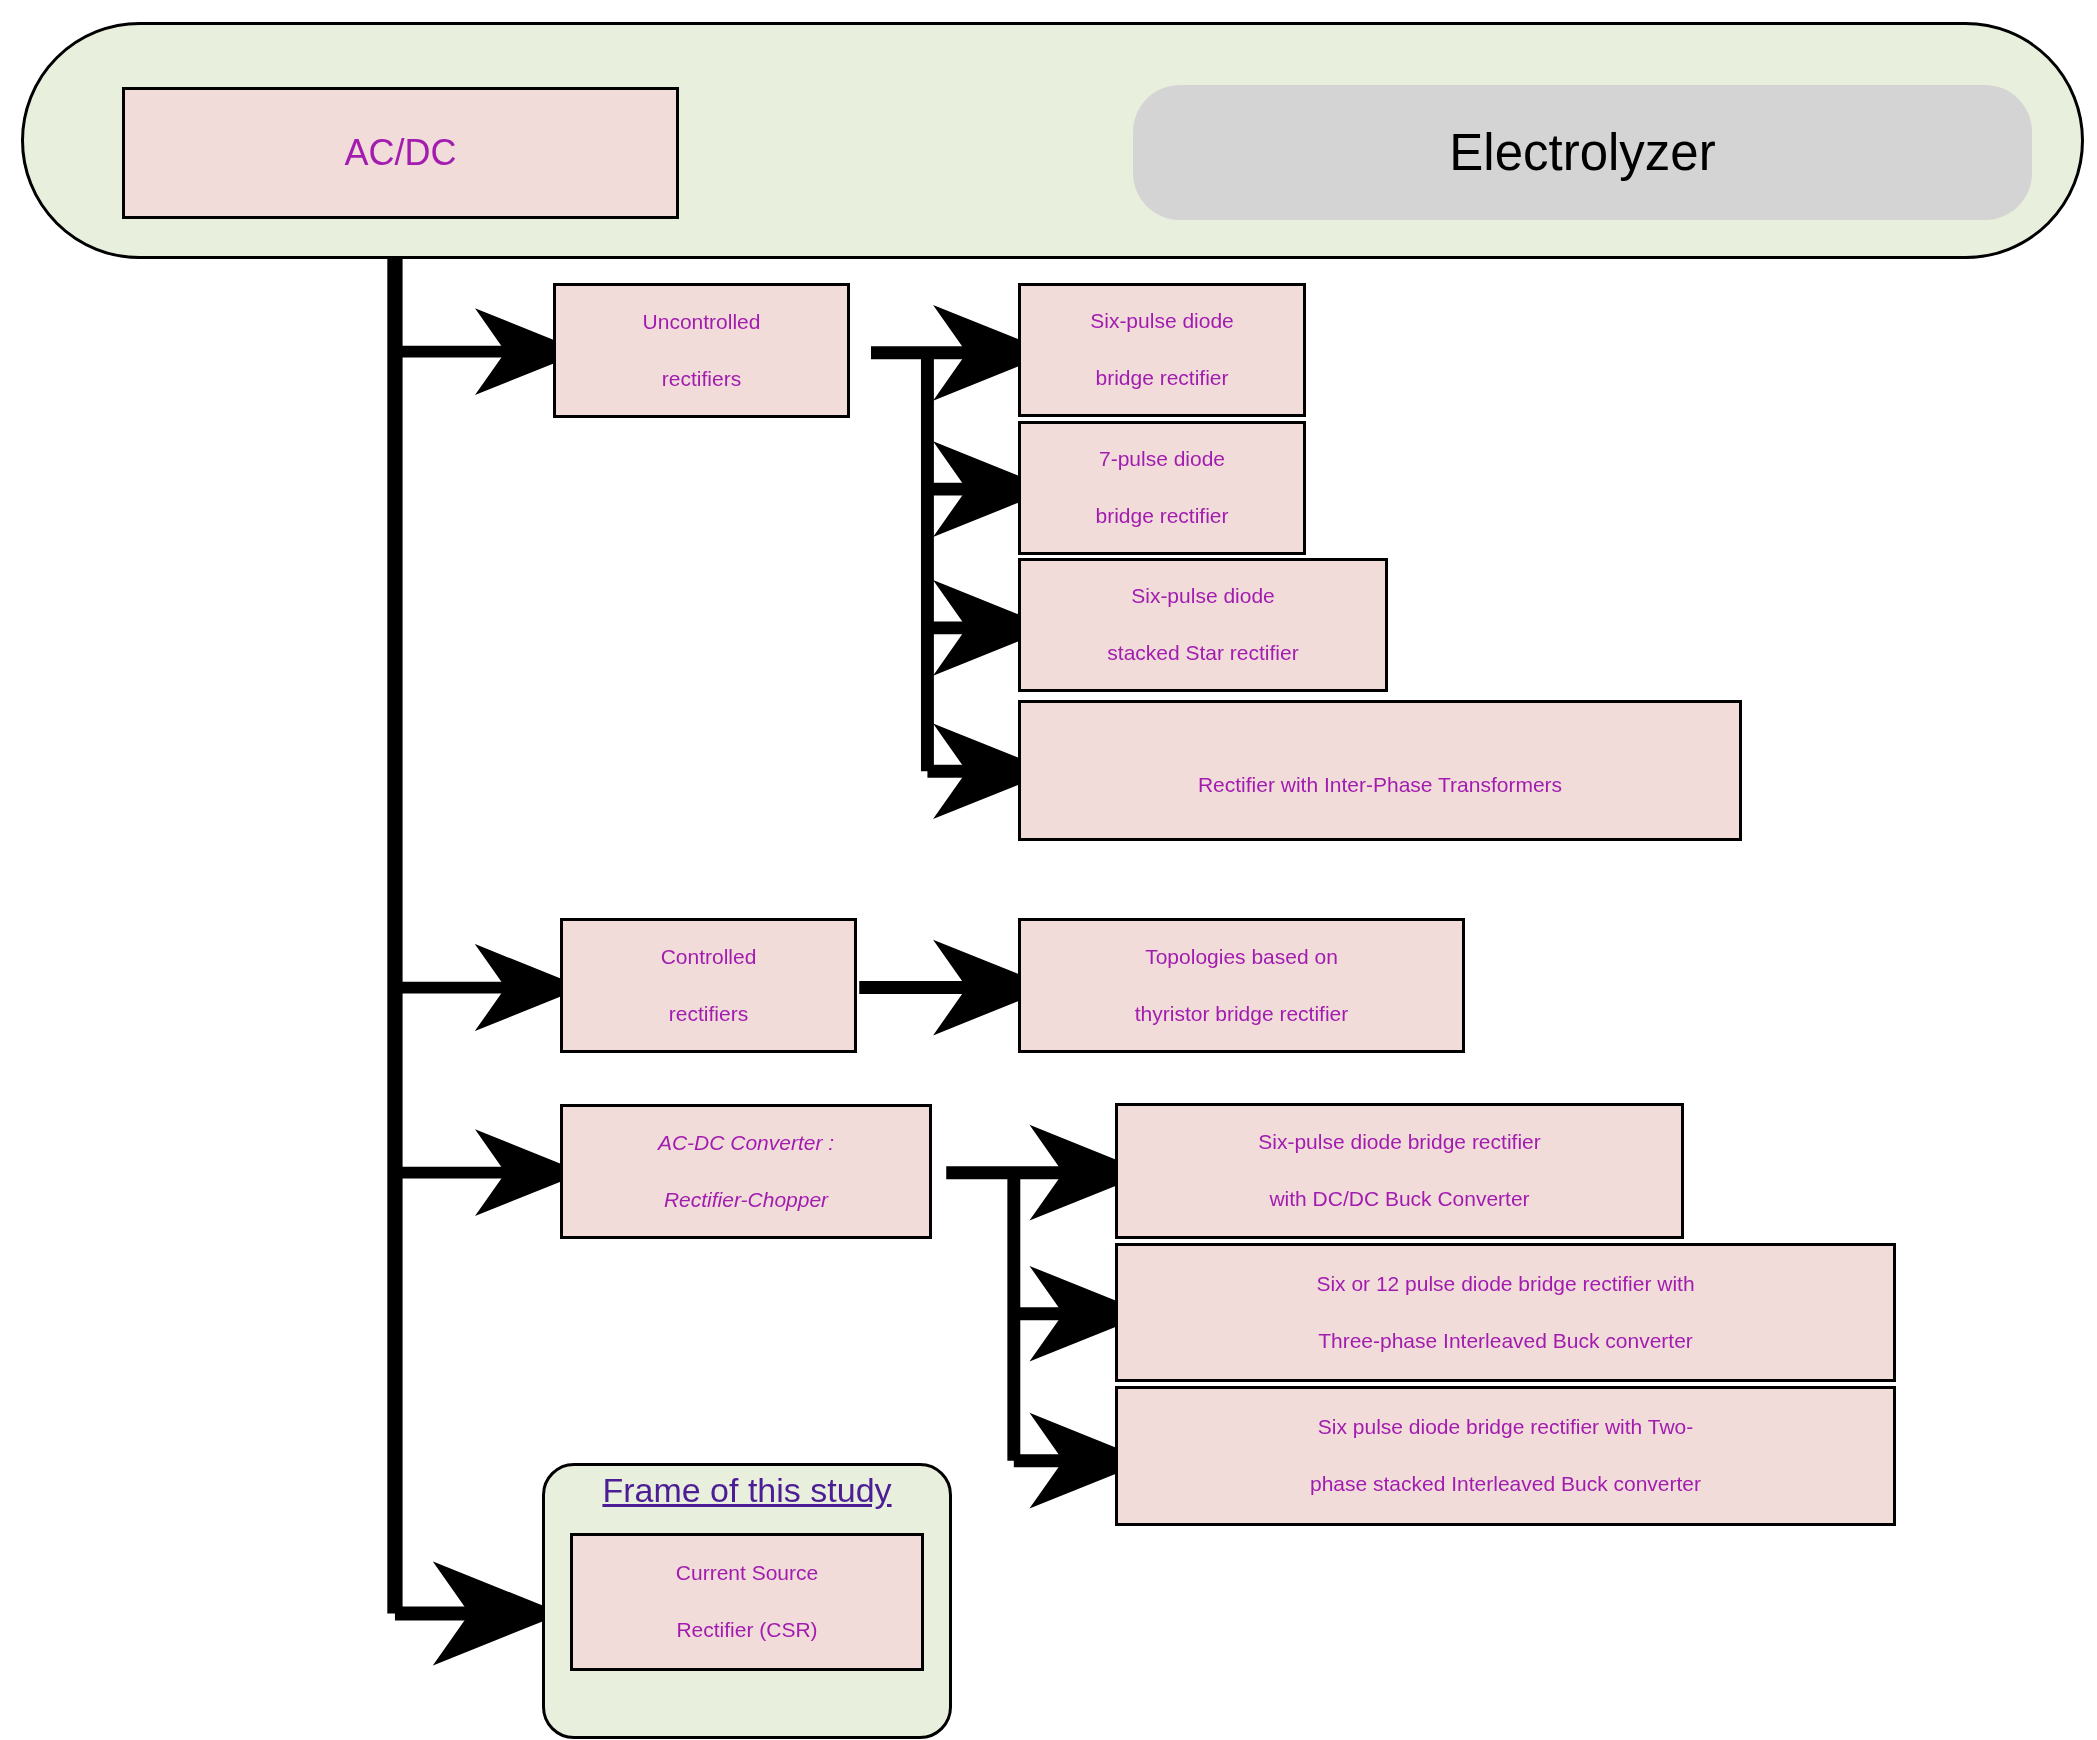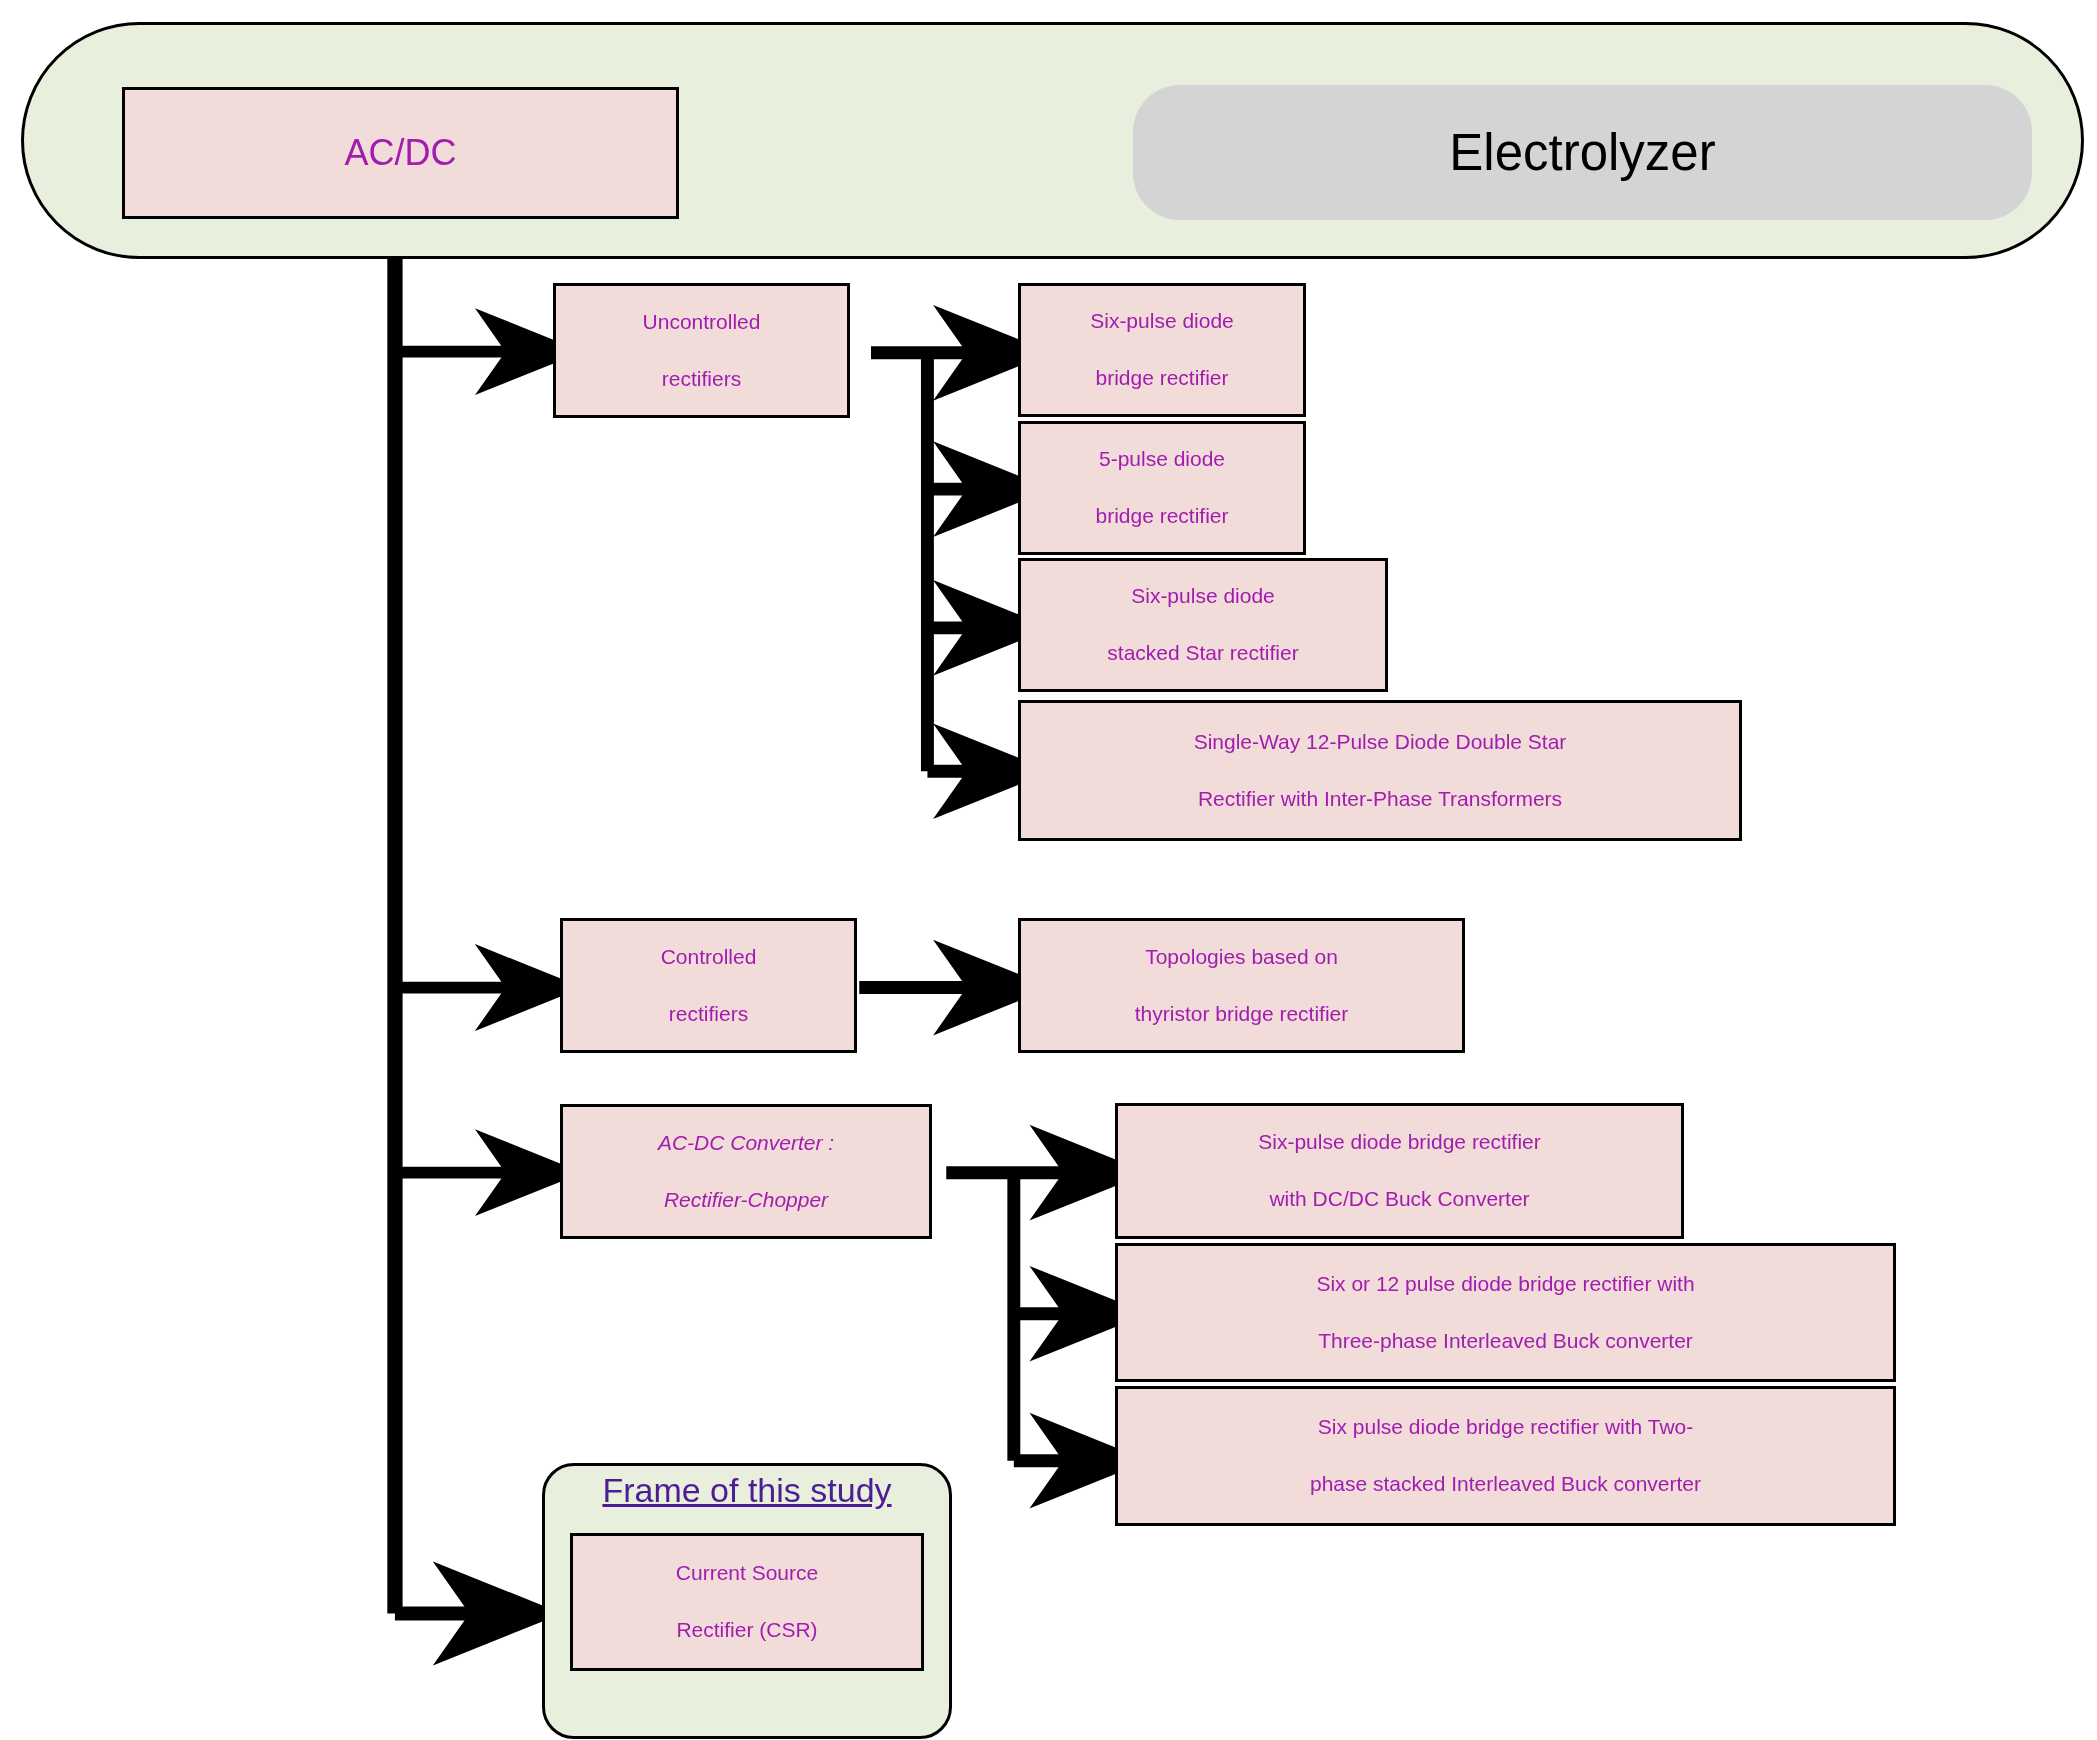--- a/index.html
+++ b/index.html
@@ -108,35 +108,35 @@
 
   <div class="node fs-n" style="left:1018px;top:283px;width:288px;height:134px;">
     <span>
       <span>Six-pulse diode</span><br>
       <span>bridge rectifier</span>
     </span>
   </div>
 
   <div class="node fs-n" style="left:1018px;top:421px;width:288px;height:134px;">
     <span>
-      <span>5-pulse diode</span><br>
+      <span>7-pulse diode</span><br>
       <span>bridge rectifier</span>
     </span>
   </div>
 
   <div class="node fs-n" style="left:1018px;top:558px;width:370px;height:134px;">
     <span>
       <span>Six-pulse diode</span><br>
       <span>stacked Star rectifier</span>
     </span>
   </div>
 
   <div class="node fs-n" style="left:1018px;top:700px;width:724px;height:141px;">
     <span>
-      <span>Single-Way 12-Pulse Diode Double Star</span><br>
+      <br>
       <span>Rectifier with Inter-Phase Transformers</span>
     </span>
   </div>
 
   <div class="node fs-n" style="left:560px;top:918px;width:297px;height:135px;">
     <span>
       <span>Controlled</span><br>
       <span>rectifiers</span>
     </span>
   </div>

